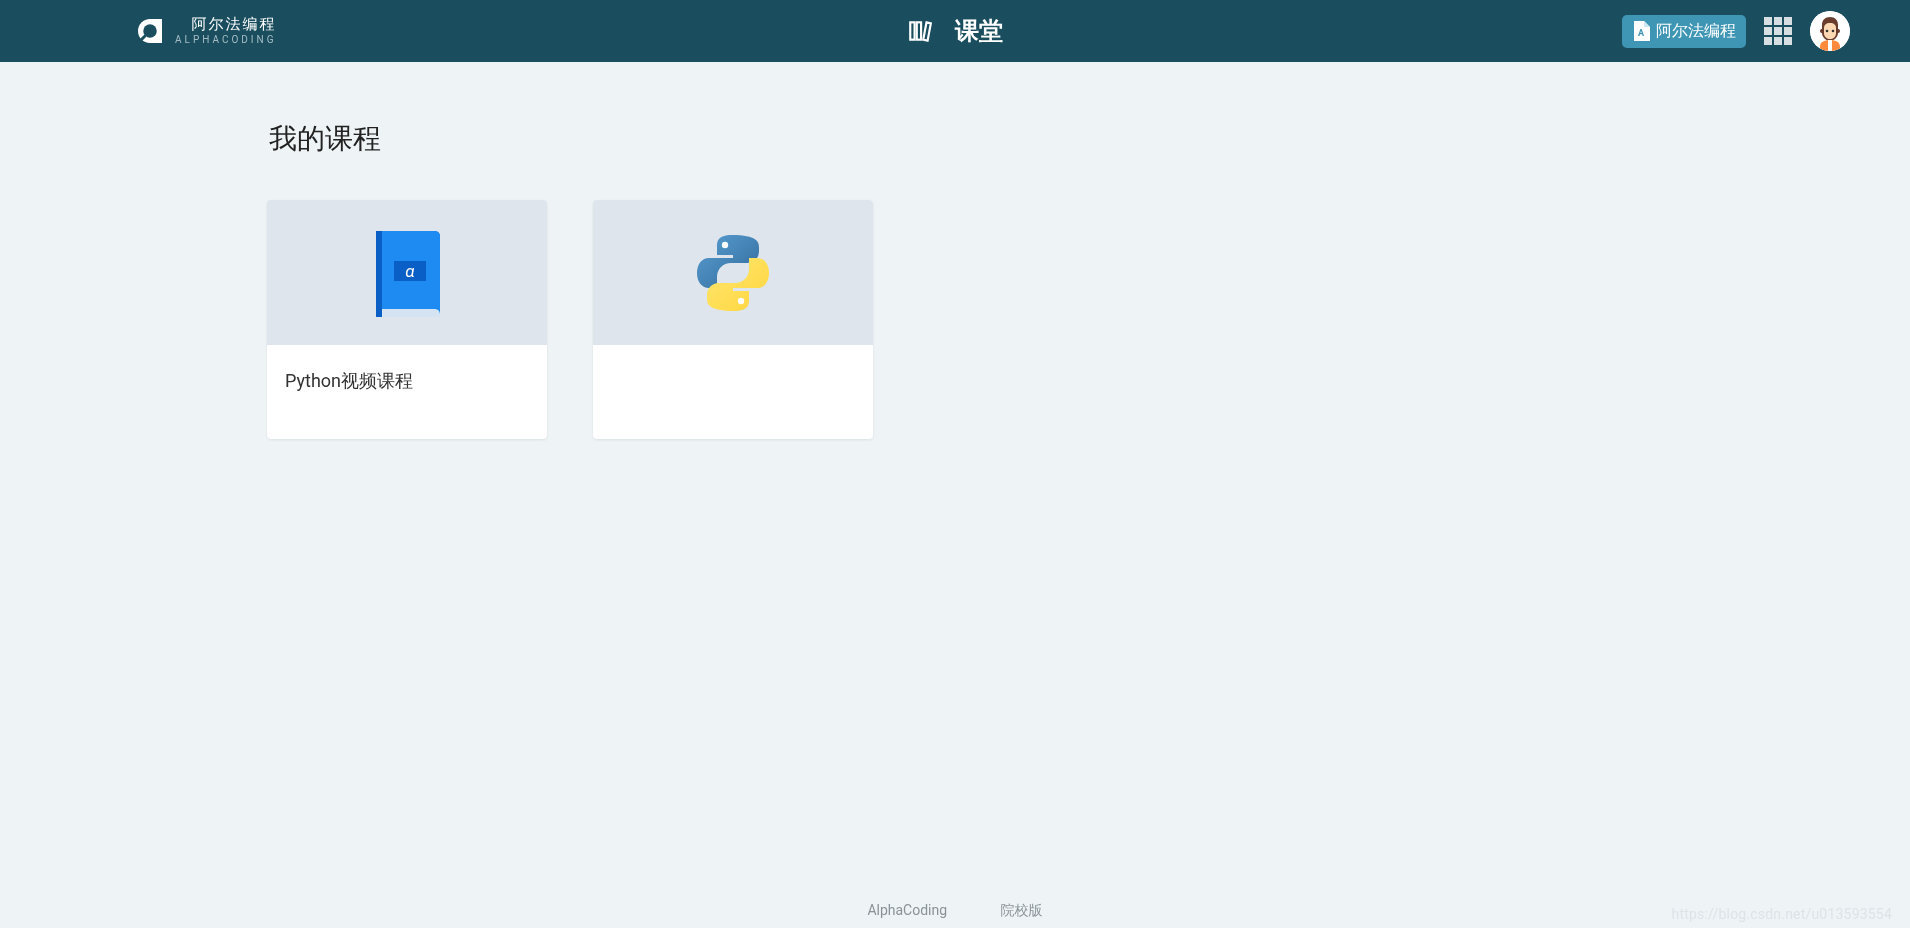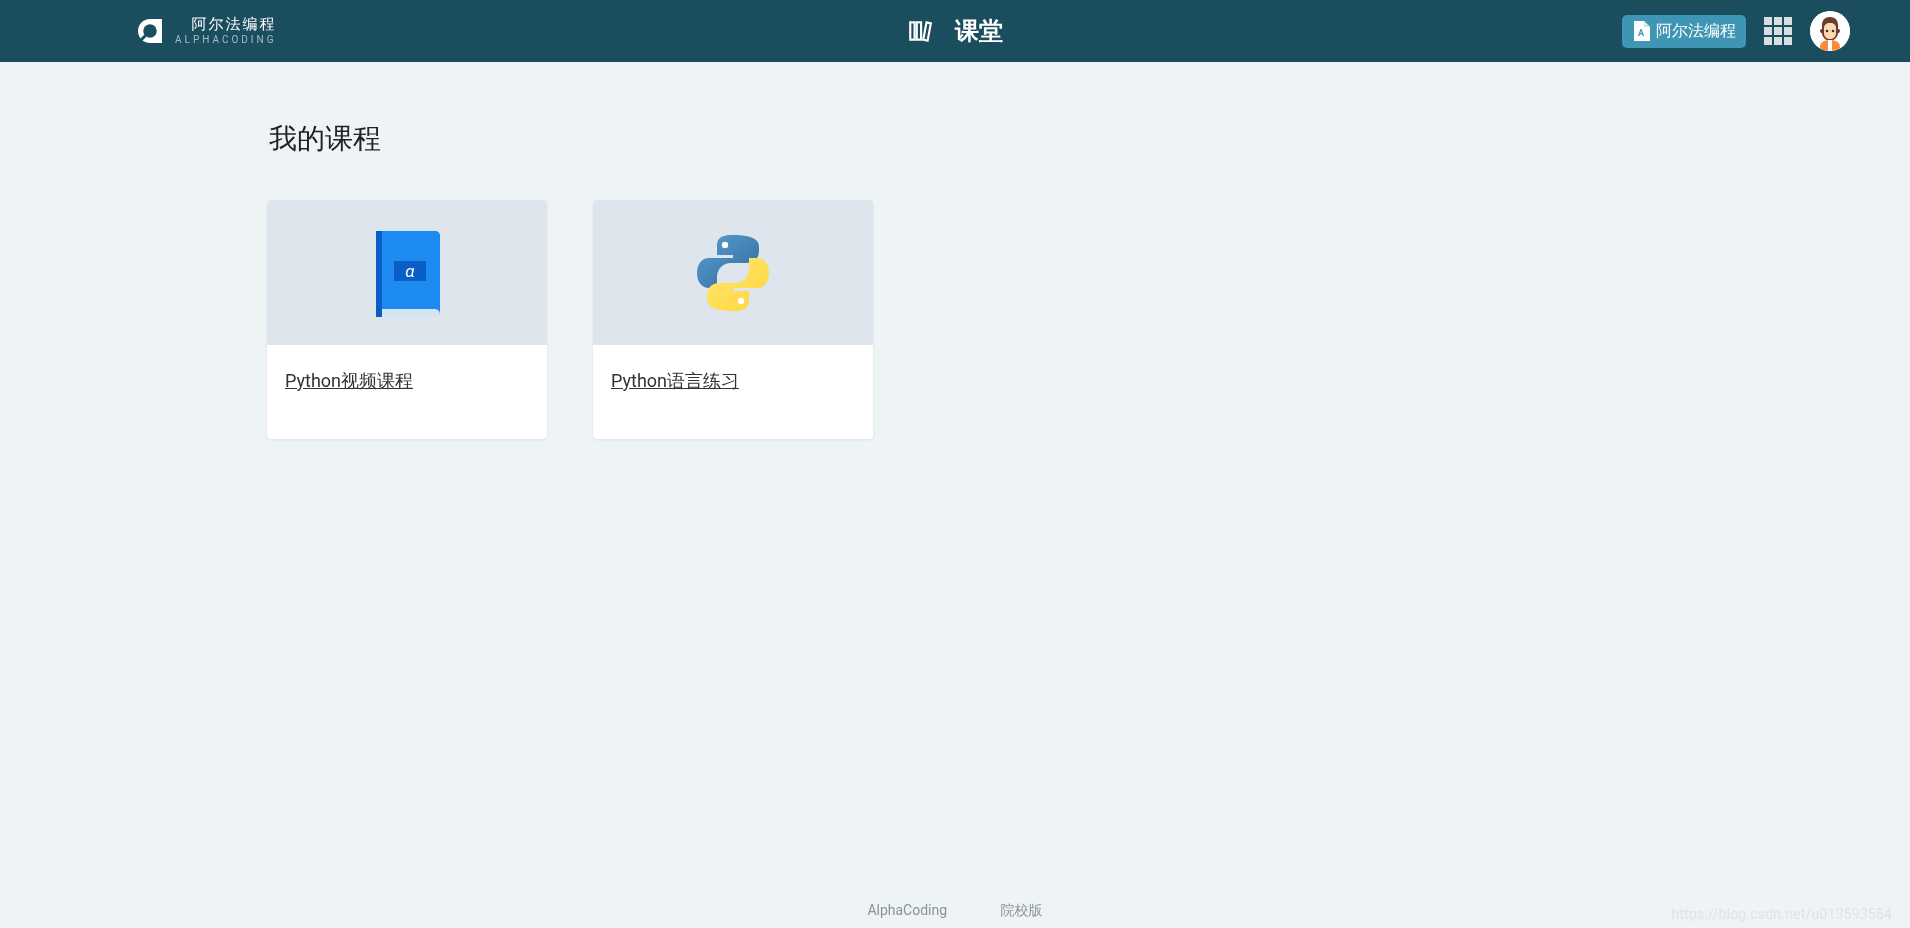--- a/index.html
+++ b/index.html
@@ -19,21 +19,21 @@
     .grid-btn span { background:#d8dfe3; width:8px; height:8px; }
     .avatar { width:40px; height:40px; border-radius:50%; background:#fff; display:flex; align-items:center; justify-content:center; cursor:pointer; overflow:hidden; }
 
     
     .container { width:1376px; margin:12px auto; padding-top:46px; }
     .section-title { font-size:28px; font-weight:500; color:#222; margin-left:2px; }
     .cards { display:flex; gap:46px; margin-top:42px; }
     .card { width:280px; background:#fff; border-radius:4px; box-shadow:0 1px 3px rgba(0,0,0,0.08); overflow:hidden; cursor:pointer; }
     .card-cover { height:145px; background:#dee5ed; display:flex; align-items:center; justify-content:center; }
     .card-body { padding:24px 18px 46px; }
-    .card-title { font-size:18px; color:#333;text-decoration:underline; }
+    .card-title { font-size:18px; color:#333; }
 
     
     .footer { position:absolute; bottom:8px; left:0; right:0; text-align:center; color:#8a9299; font-size:14px; }
     .footer span + span { margin-left:14px;padding-left:36px; }
 
     .watermark { position:absolute; right:18px; bottom:6px; color:#dde3e7; font-size:14px; letter-spacing:0.2px; pointer-events:none; }
   </style>
 </head>
 <body>
 
@@ -125,23 +125,20 @@
                 <stop offset="0" stop-color="#ffe873"></stop>
                 <stop offset="1" stop-color="#ffd43b"></stop>
               </linearGradient>
           </defs>
           <path d="M45 8 C30 8 30 15 30 20 L30 28 L46 28 L46 31 L22 31 C14 31 10 38 10 46 C10 54 14 61 22 61 L30 61 L30 50 C30 42 36 36 44 36 L60 36 C67 36 72 31 72 24 L72 20 C72 15 70 8 45 8 Z" fill="url(#pb)"></path>
           <circle cx="38" cy="18" r="3.2" fill="#fff"></circle>
           <path d="M47 84 C62 84 62 77 62 72 L62 64 L46 64 L46 61 L70 61 C78 61 82 54 82 46 C82 38 78 31 70 31 L62 31 L62 42 C62 50 56 56 48 56 L32 56 C25 56 20 61 20 68 L20 72 C20 77 22 84 47 84 Z" fill="url(#py)"></path>
           <circle cx="54" cy="74" r="3.2" fill="#fff"></circle>
         </svg>
       </div>
-      <div class="card-body">
-        <div class="card-title">Python语言练习</div>
-      </div>
     </div>
 
   </div>
 </main>
 
 <footer class="footer">
   <span>AlphaCoding</span>
   <span>院校版</span>
 </footer>
 

